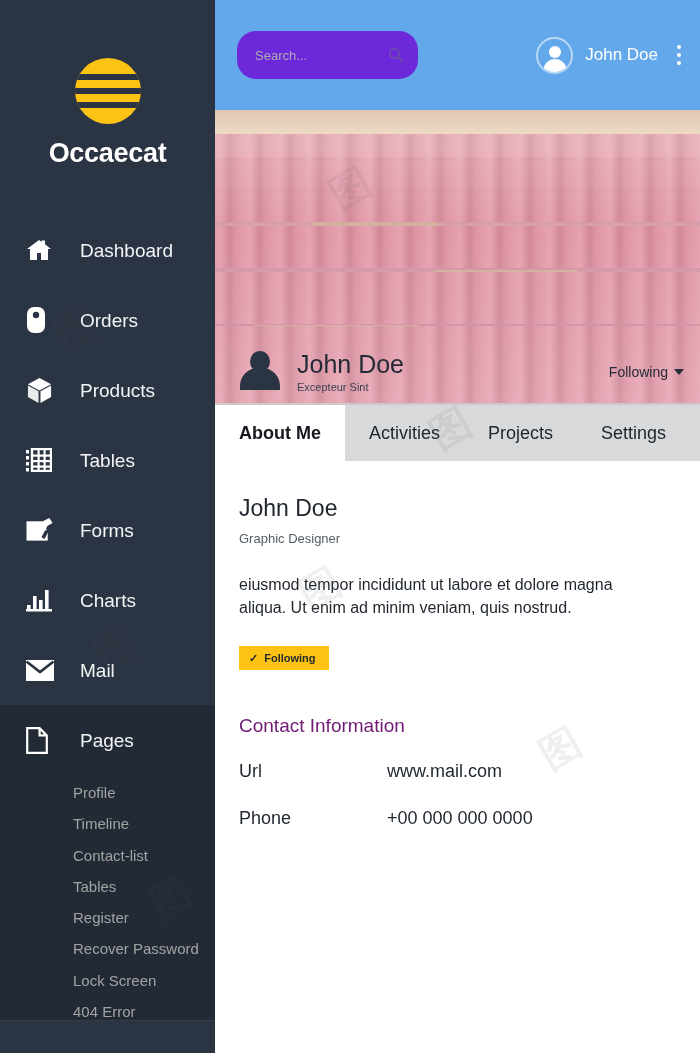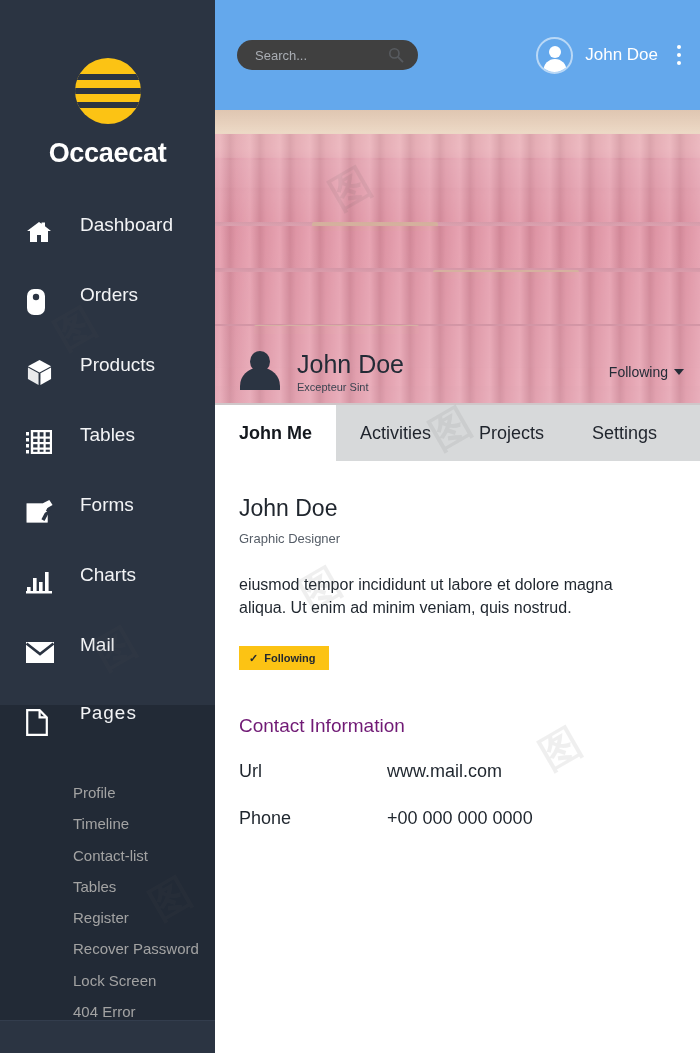--- a/index.html
+++ b/index.html
@@ -36,27 +36,27 @@
   .logo-mark i.s2 { top:30px; }
   .logo-mark i.s3 { top:44px; }
   .brand-name {
     margin-top:14px;
     color:#ffffff; font-size:27px; font-weight:bold; letter-spacing:-0.3px;
   }
 
   .nav { margin-top:46px; }
   .nav-item {
     height:70px;
-    display:flex; align-items:flex-start;
+    display:flex; align-items:center;
     padding-left:26px;
     color:#f3f4f6;
     font-size:19px;
     cursor:pointer;
   }
-  .nav-item.active { background:#222a36;font-family:Liberation Mono, monospace; }
+  .nav-item.active { background:#222a36; }
   .nav-ico {
     width:40px; height:34px; flex:0 0 40px;
     display:flex; align-items:center; justify-content:flex-start;
     margin-right:14px;
   }
   .nav-ico svg { display:block; }
   .nav-label { line-height:1; }
 
   .submenu { padding:2px 0 0 0; background:#222a36; }
   .sub-item {
@@ -73,22 +73,22 @@
   
   .main { flex:1 1 auto; position:relative; background:#ffffff; height:1053px; }
 
   .topbar {
     height:110px; background:#64a8ec;
     display:flex; align-items:center;
     padding:0 14px 0 22px;
     position:relative;
   }
   .search-box {
-    width:181px; height:30px; border-radius:19px;
-    background:#404040;
+    width:181px; height:48px; border-radius:19px;
+    background:#6d28d9;
     display:flex; align-items:center;
     padding:0 14px 0 18px;
     position:relative;
   }
   .search-placeholder { color:#a9adb3; font-size:13px; flex:1 1 auto; }
   .search-ico { width:16px; height:16px; flex:0 0 16px; opacity:.55; }
 
   .topbar-right {
     margin-left:auto; display:flex; align-items:center; gap:12px;
   }
@@ -387,21 +387,21 @@
         </div>
         <div class="following-drop">
           <span>Following</span>
           <span class="caret-down"></span>
         </div>
       </div>
       <div class="banner-strip"></div>
     </div>
 
     <div class="tabs">
-      <div class="tab active">John Me</div>
+      <div class="tab active">About Me</div>
       <div class="tab">Activities</div>
       <div class="tab">Projects</div>
       <div class="tab">Settings</div>
     </div>
 
     <div class="content">
       <div class="p-name">John Doe</div>
       <div class="p-role">Graphic Designer</div>
       <div class="p-bio">eiusmod tempor incididunt ut labore et dolore magna aliqua. Ut enim ad minim veniam, quis nostrud.</div>
 

